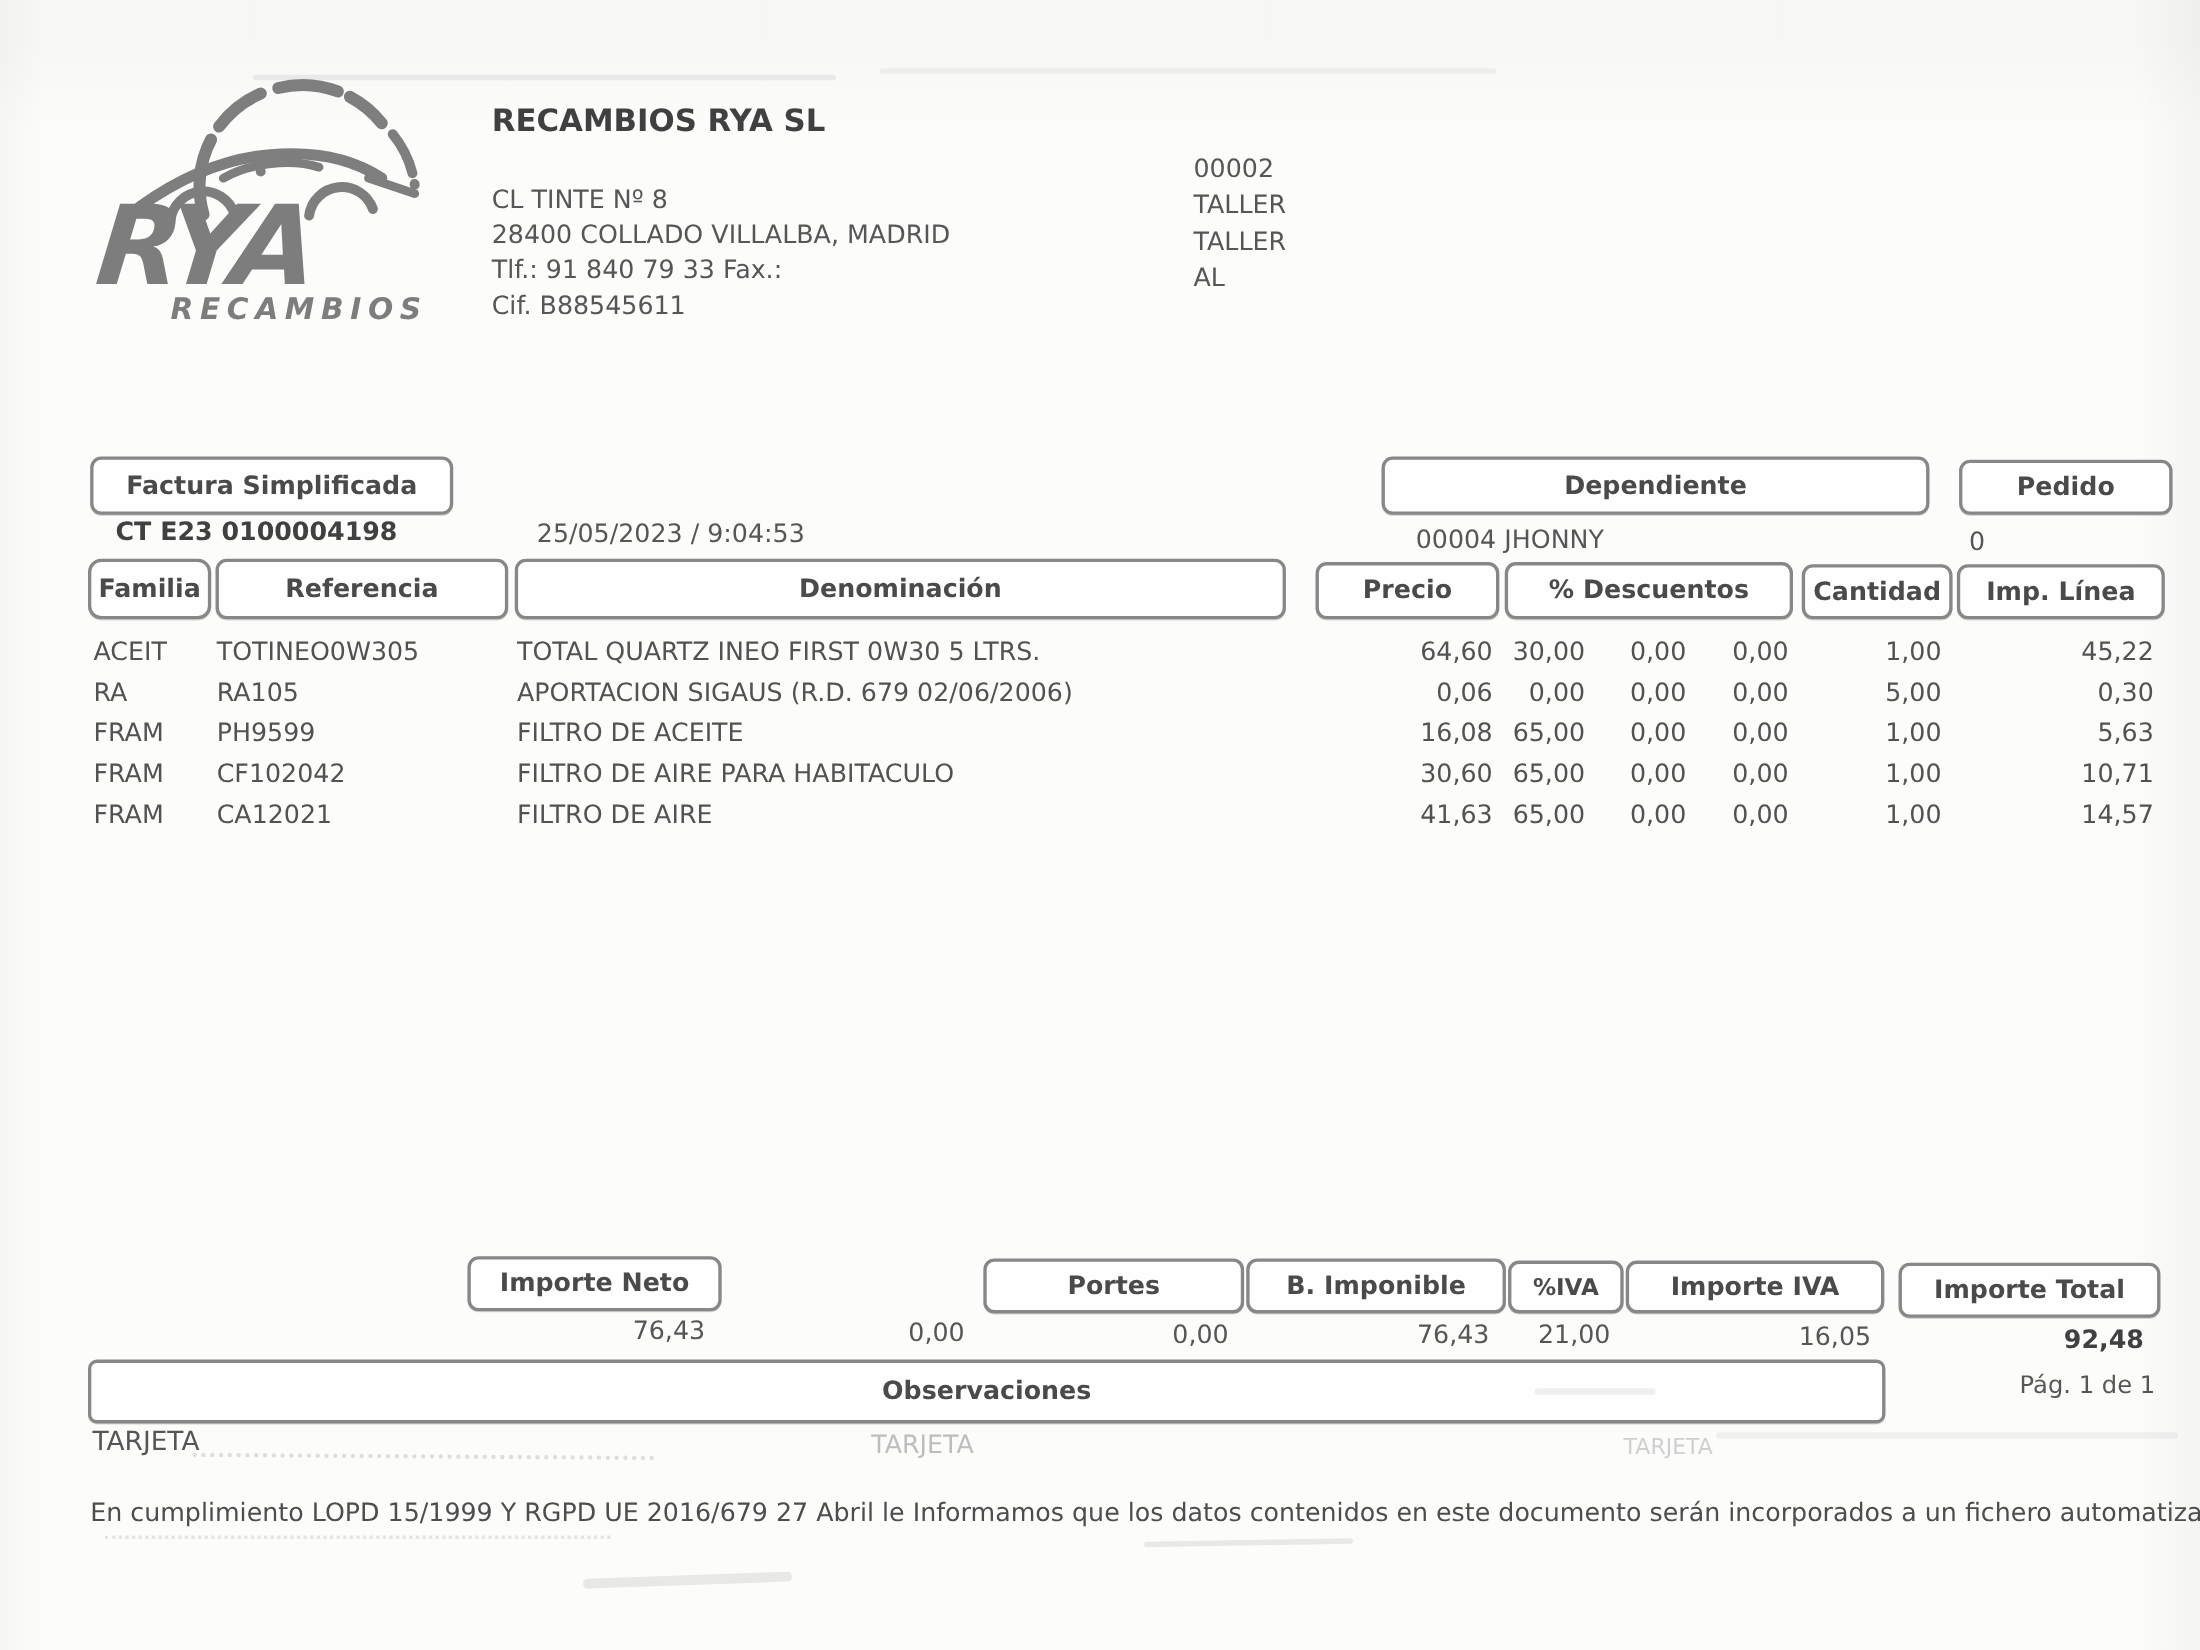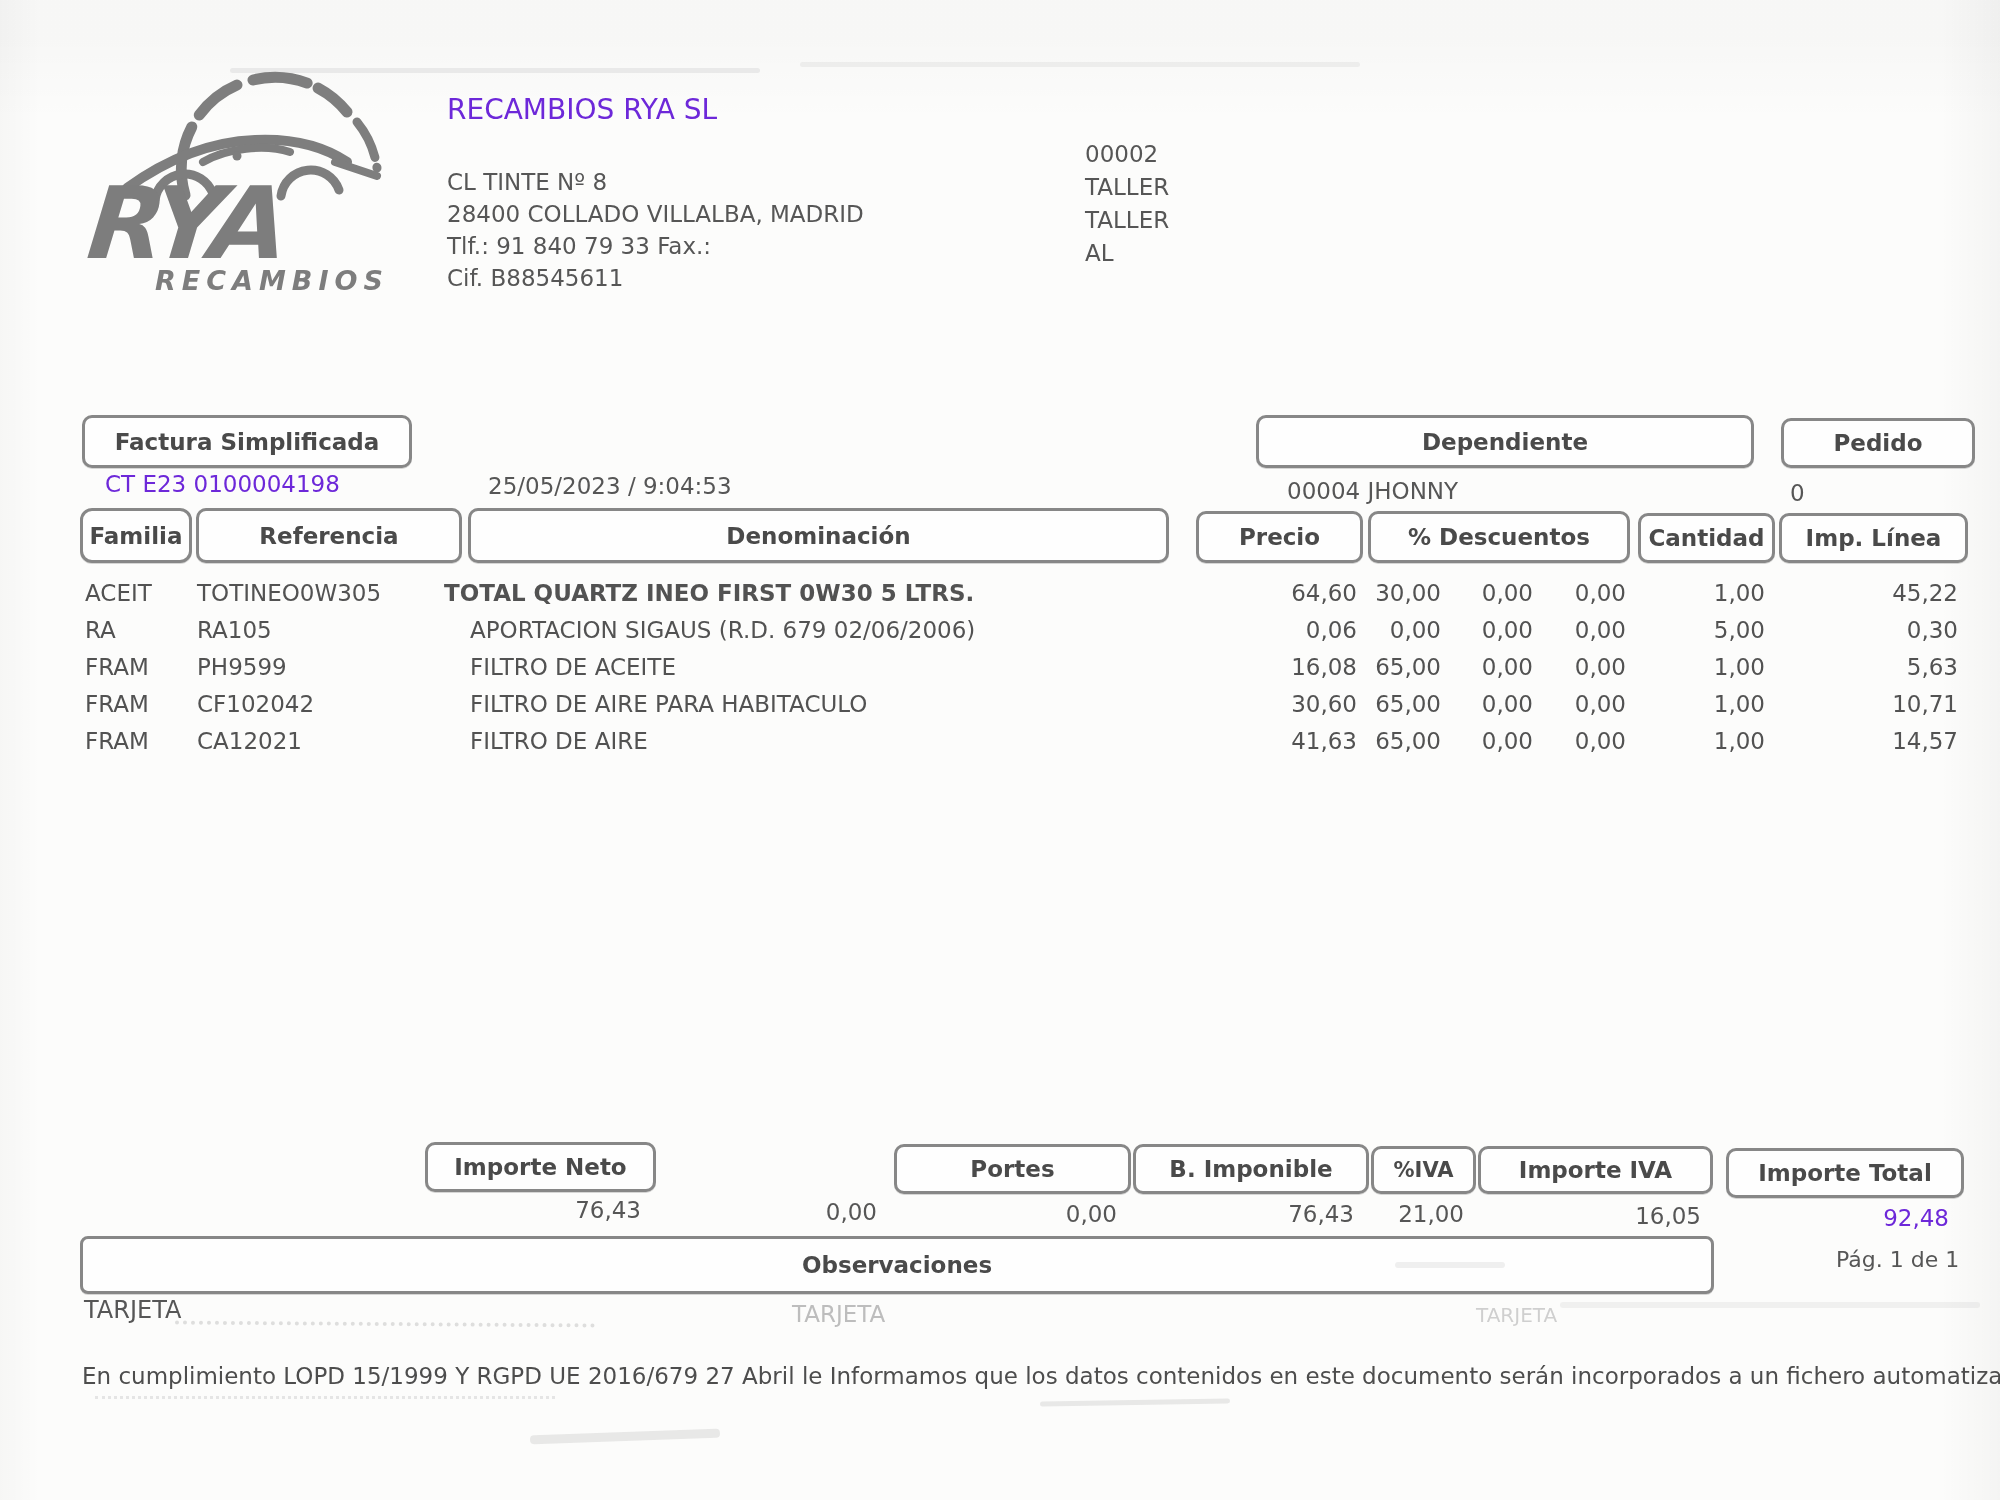--- a/index.html
+++ b/index.html
@@ -12,21 +12,21 @@
   
   .page::before{
     content:"";position:absolute;inset:0;pointer-events:none;
     background:
       linear-gradient(to right, rgba(0,0,0,0.025), rgba(0,0,0,0) 40px),
       linear-gradient(to left, rgba(0,0,0,0.03), rgba(0,0,0,0) 60px),
       linear-gradient(to bottom, rgba(0,0,0,0.02) 40px, rgba(0,0,0,0) 120px);
   }
   .abs{position:absolute;}
   .txt{font-size:23px;line-height:1.25;color:#565656;white-space:nowrap;}
-  .bold{font-weight:normal;color:#6d28d9;}
+  .bold{font-weight:bold;color:#404040;}
   .hbox{
     position:absolute;border:3px solid #878787;border-radius:10px;background:#fefefe;
     display:flex;align-items:center;justify-content:center;
     font-weight:bold;font-size:23px;color:#4a4a4a;white-space:nowrap;
     box-shadow:0 1px 0 rgba(0,0,0,0.15);
   }
   .hbox.right-label{justify-content:flex-end;padding-right:8px;}
   .item-row{position:absolute;left:0;width:2000px;height:37px;}
   .cell{position:absolute;top:0;font-size:23px;color:#525252;white-space:nowrap;}
   .ghost{color:#bdbdbd;filter:blur(0.6px);}
@@ -104,21 +104,21 @@
     <span>Cantidad</span>
   </div>
   <div class="hbox" style="left:1779px;top:513px;width:183px;height:44px;">
     <span>Imp. Línea</span>
   </div>
 
   <div class="abs" style="left:0;top:580px;width:2000px;height:200px;">
       <div class="item-row" style="top: 0px;">
         <span class="cell" style="left: 85px; width: 110px; text-align: left;">ACEIT</span>
         <span class="cell" style="left: 197px; width: 270px; text-align: left;">TOTINEO0W305</span>
-        <span class="cell" style="left: 444px; width: 720px; text-align: left; font-weight: bold;">TOTAL QUARTZ INEO FIRST 0W30 5 LTRS.</span>
+        <span class="cell" style="left: 470px; width: 720px; text-align: left;">TOTAL QUARTZ INEO FIRST 0W30 5 LTRS.</span>
         <span class="cell" style="left: 1196px; width: 161px; text-align: right;">64,60</span>
         <span class="cell" style="left: 1364px; width: 77px; text-align: right;">30,00</span>
         <span class="cell" style="left: 1456px; width: 77px; text-align: right;">0,00</span>
         <span class="cell" style="left: 1549px; width: 77px; text-align: right;">0,00</span>
         <span class="cell" style="left: 1640px; width: 125px; text-align: right;">1,00</span>
         <span class="cell" style="left: 1800px; width: 158px; text-align: right;">45,22</span>
       </div>
       <div class="item-row" style="top: 37px;">
         <span class="cell" style="left: 85px; width: 110px; text-align: left;">RA</span>
         <span class="cell" style="left: 197px; width: 270px; text-align: left;">RA105</span>

